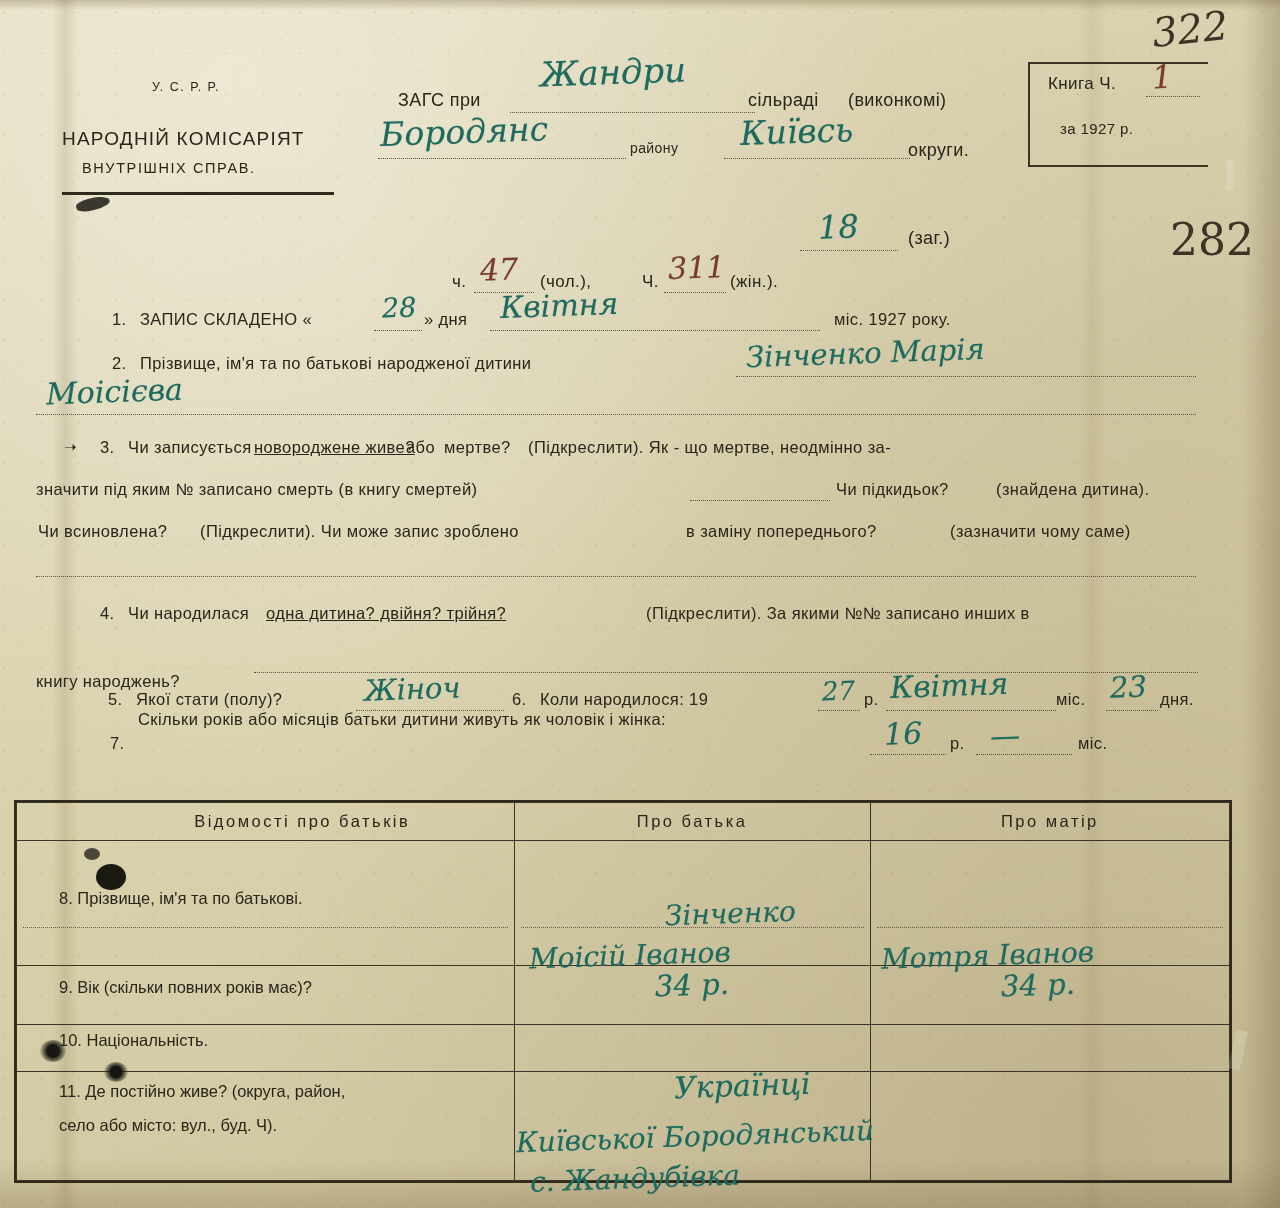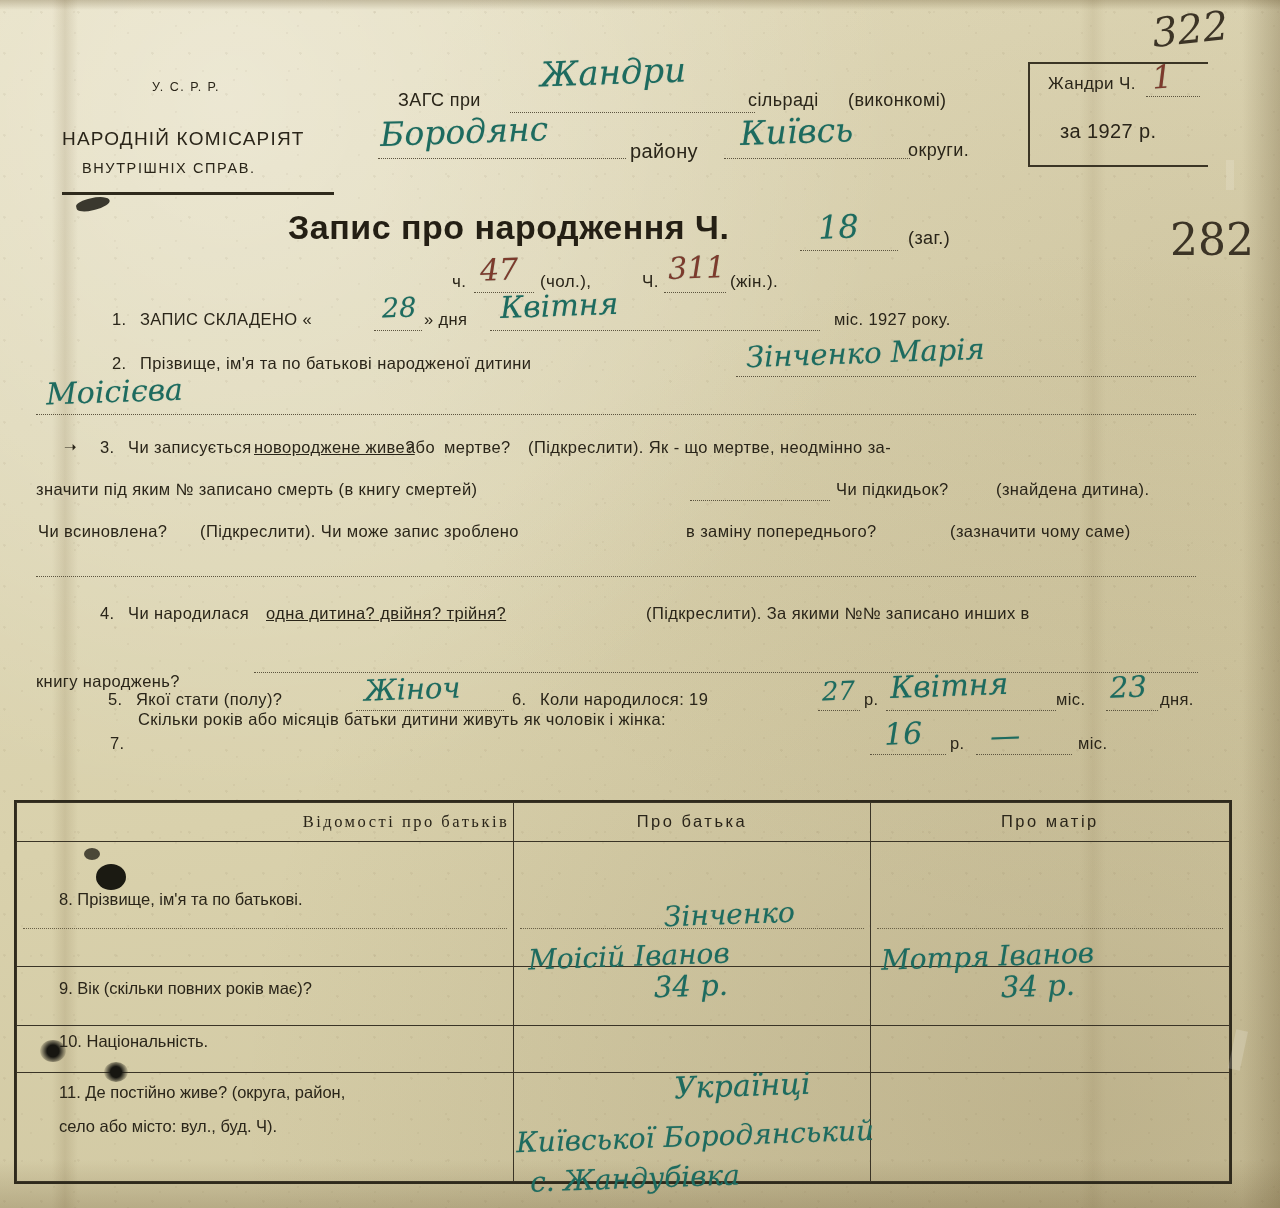--- a/index.html
+++ b/index.html
@@ -202,35 +202,34 @@
   <div class="thickline" style="left:62px; top:192px; width:272px; height:3px;"></div>
 
   <div class="txt" style="left:398px; top:90px; font-size:18px;">ЗАГС при</div>
   <div class="rule" style="left:510px; top:112px; width:245px;"></div>
   <div class="hw" style="left:540px; top:52px; font-size:34px;">Жандри</div>
   <div class="txt" style="left:748px; top:90px; font-size:18px;">сільраді</div>
   <div class="txt" style="left:848px; top:90px; font-size:18px;">(виконкомі)</div>
 
   <div class="rule" style="left:378px; top:158px; width:248px;"></div>
   <div class="hw" style="left:380px; top:112px; font-size:33px;">Бородянс</div>
-  <div class="txt" style="left:630px; top:140px; font-size:20px;">району</div>
+  <div class="txt" style="left:630px; top:140px; font-size:14px;">району</div>
   <div class="rule" style="left:724px; top:158px; width:186px;"></div>
   <div class="hw" style="left:740px; top:112px; font-size:33px;">Київсь</div>
   <div class="txt" style="left:908px; top:140px; font-size:18px;">округи.</div>
 
   <div id="bookbox"></div>
-  <div class="txt" style="left:1048px; top:74px; font-size:17px;">Жандри Ч.</div>
+  <div class="txt" style="left:1048px; top:74px; font-size:17px;">Книга Ч.</div>
   <div class="rule" style="left:1146px; top:96px; width:54px;"></div>
   <div class="hw red" style="left:1152px; top:58px; font-size:32px; transform:rotate(-4deg);">1</div>
-  <div class="txt" style="left:1060px; top:120px; font-size:20px;">за 1927 р.</div>
+  <div class="txt" style="left:1060px; top:120px; font-size:15px;">за 1927 р.</div>
 
   <div class="archnum" style="left:1152px; top:6px; font-size:40px; font-style:italic; transform:rotate(-6deg);">322</div>
   <div class="archnum" style="left:1170px; top:214px; font-size:44px;">282</div>
 
-  <div id="title" style="left:288px; top:208px;">Запис про народження Ч.</div>
   <div class="rule" style="left:800px; top:250px; width:98px;"></div>
   <div class="hw" style="left:818px; top:208px; font-size:32px;">18</div>
   <div class="txt" style="left:908px; top:228px; font-size:18px;">(заг.)</div>
 
   <div class="txt" style="left:452px; top:272px; font-size:17px;">ч.</div>
   <div class="rule" style="left:474px; top:292px; width:60px;"></div>
   <div class="hw red" style="left:480px; top:252px; font-size:30px;">47</div>
   <div class="txt" style="left:540px; top:272px; font-size:17px;">(чол.),</div>
   <div class="txt" style="left:642px; top:272px; font-size:17px;">Ч.</div>
   <div class="rule" style="left:664px; top:292px; width:62px;"></div>
@@ -302,21 +301,21 @@
   <div class="hw" style="left:884px; top:716px; font-size:30px;">16</div>
   <div class="txt" style="left:950px; top:734px;">р.</div>
   <div class="rule" style="left:976px; top:754px; width:96px;"></div>
   <div class="hw" style="left:990px; top:718px; font-size:30px;">—</div>
   <div class="txt" style="left:1078px; top:734px;">міс.</div>
 
   <div id="tbl">
     <table>
       <tbody>
           <tr>
-        <td class="c1 colhead" style="text-align:right; padding-left:78px !important;font-family:Liberation Serif, serif;">Відомості про батьків</td>
+        <td class="c1 colhead" style="text-align:center; padding-left:78px !important;">Відомості про батьків</td>
         <td class="c2 colhead">Про батька</td>
         <td class="c3 colhead">Про матір</td>
       </tr>
 
       <tr>
         <td class="c1" style="height:112px;text-align:center;">
           <div style="position:absolute; left:42px; top:48px;">8.  Прізвище, ім'я та по батькові.</div>
           <div class="cellrule" style="top:86px;"></div>
         </td>
         <td class="c2">

